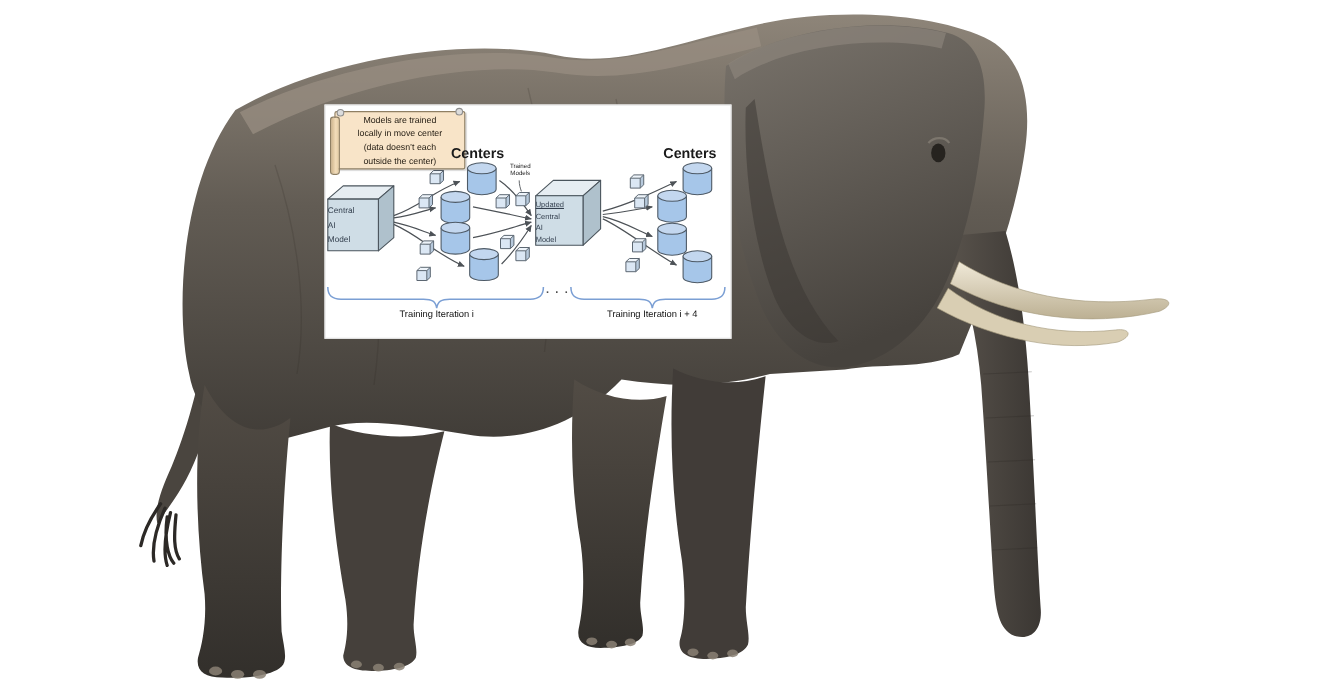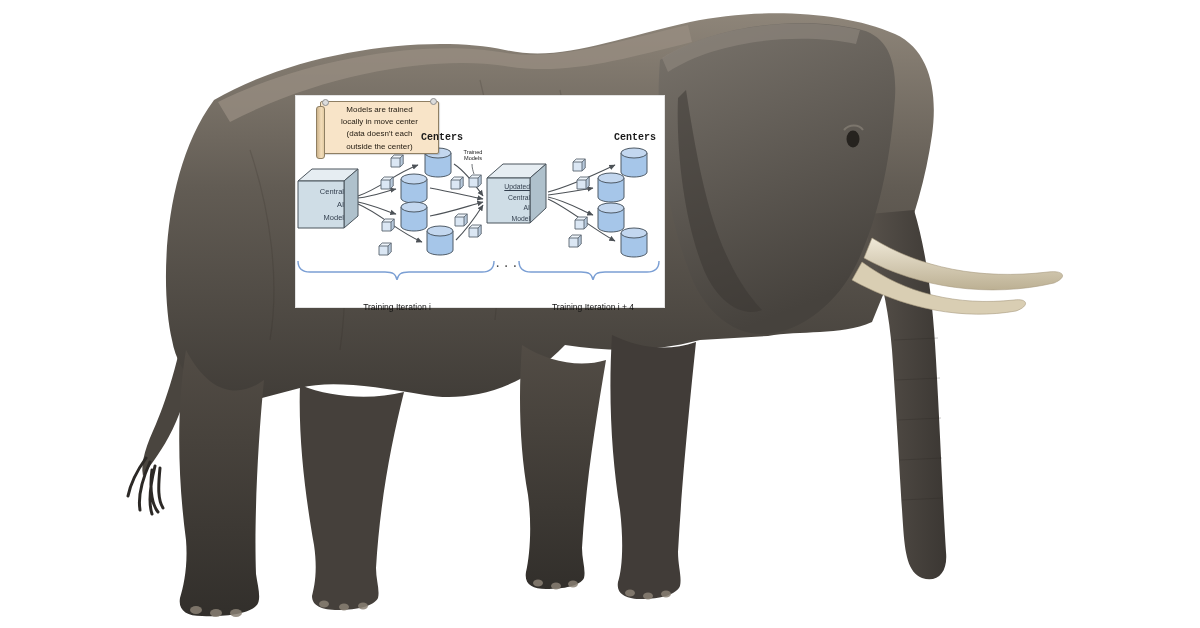--- a/index.html
+++ b/index.html
@@ -11,50 +11,50 @@
 
   
   .panel{
     position:absolute;left:295px;top:95px;width:370px;height:213px;
     background:#ffffff;border:1px solid #e3e3e3;box-sizing:border-box;
   }
   .panel svg{position:absolute;left:0;top:0;width:370px;height:213px;}
   .lbl{position:absolute;color:#1c1c1c;}
 
   .note{
-    position:absolute;left:24px;top:5px;width:119px;height:53px;
+    position:absolute;left:8px;top:5px;width:119px;height:53px;
     background:#f8e4c8;border:1px solid #8f7f63;border-radius:2px;
     box-sizing:border-box;text-align:center;
     font-size:8px;line-height:12.2px;color:#211a10;padding-top:2px;
     box-shadow:1px 1px 1px rgba(0,0,0,.15);
   }
   .note::before{
     content:"";position:absolute;left:-5px;top:4px;bottom:-6px;width:7px;
     background:linear-gradient(90deg,#cdb48c,#f3ddba 60%,#e2cba3);
     border:1px solid #8f7f63;border-radius:3px;
   }
   .ring{position:absolute;width:5px;height:5px;border:1.4px solid #8e8e8e;
     border-radius:50%;background:#dcdcdc;}
   .ring-l{left:1px;top:-3px;}
   .ring-r{right:1px;top:-4px;}
   .note b{font-weight:normal;}
 
-  .centers-label{font-size:10px;font-weight:600;text-align:center;width:64px;color:#1a1a1a;font-family:Liberation Mono, monospace;}
+  .centers-label{font-size:13px;font-weight:600;width:64px;color:#1a1a1a;}
   .cube-text{
-    text-align:right;color:#333f4e;font-size:7.5px;line-height:13px;font-weight:500;
+    text-align:left;color:#333f4e;font-size:7.5px;line-height:13px;font-weight:500;
   }
   .cube-text.small{font-size:6.8px;line-height:10.5px;}
   .cube-text .u{text-decoration:underline;}
   .trained{
     left:159px;top:53px;width:36px;text-align:center;
     font-size:5.6px;line-height:6.4px;color:#222;font-weight:500;
   }
   .ellipsis{left:196px;top:162px;width:30px;text-align:center;
     font-size:10px;font-weight:bold;letter-spacing:1.5px;color:#4a4a4a;}
-  .iter{top:206px;width:150px;text-align:center;font-size:8.5px;color:#101010;}
+  .iter{top:184px;width:150px;text-align:center;font-size:8.5px;color:#101010;}
   .iter-left{left:26px;}
   .iter-right{left:222px;}
 </style>
 </head>
 <body>
 
 <div class="stage">
 
   <svg class="elephant-svg" viewBox="0 0 1200 628" aria-hidden="true">
     <defs>

